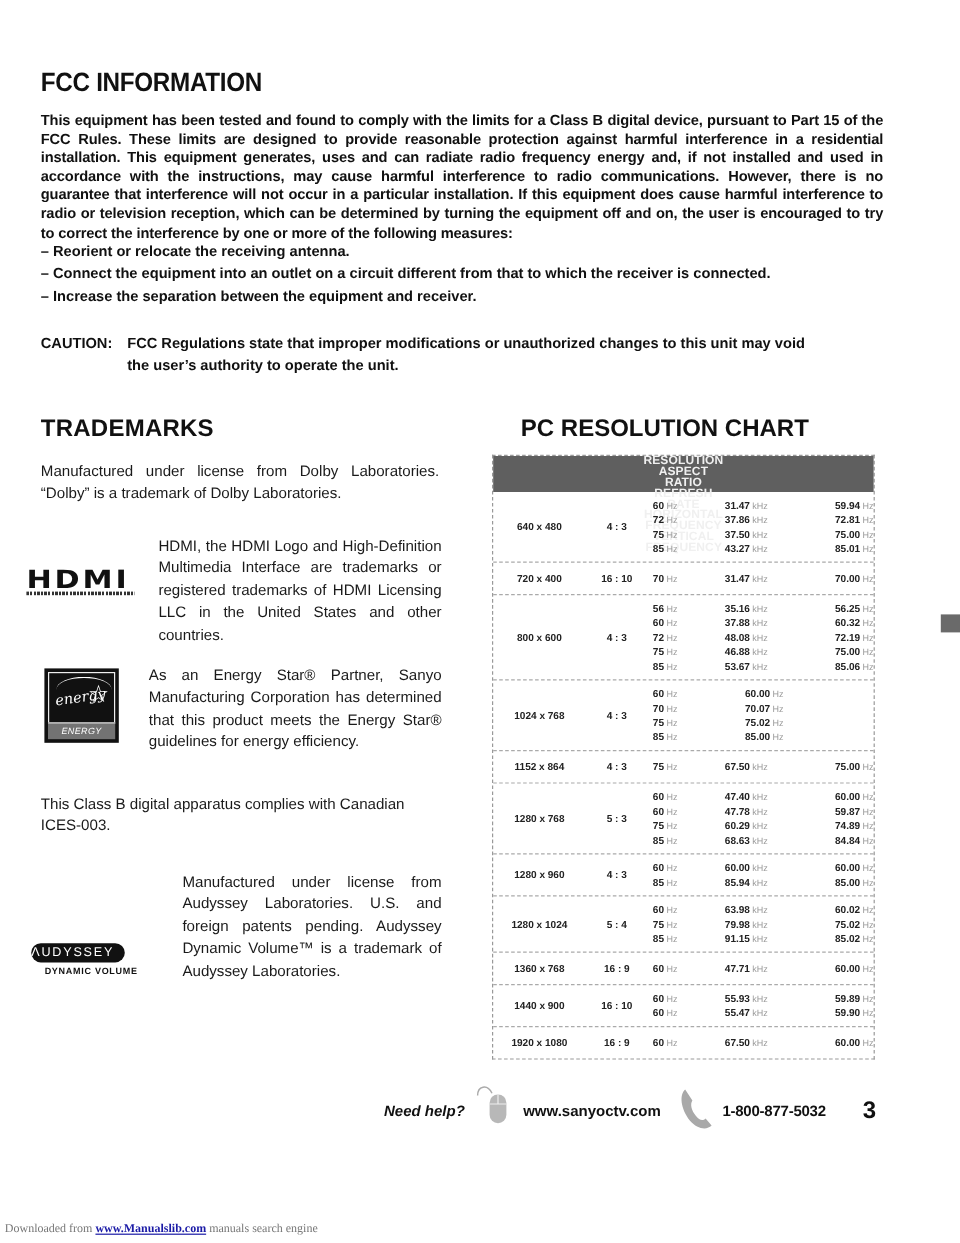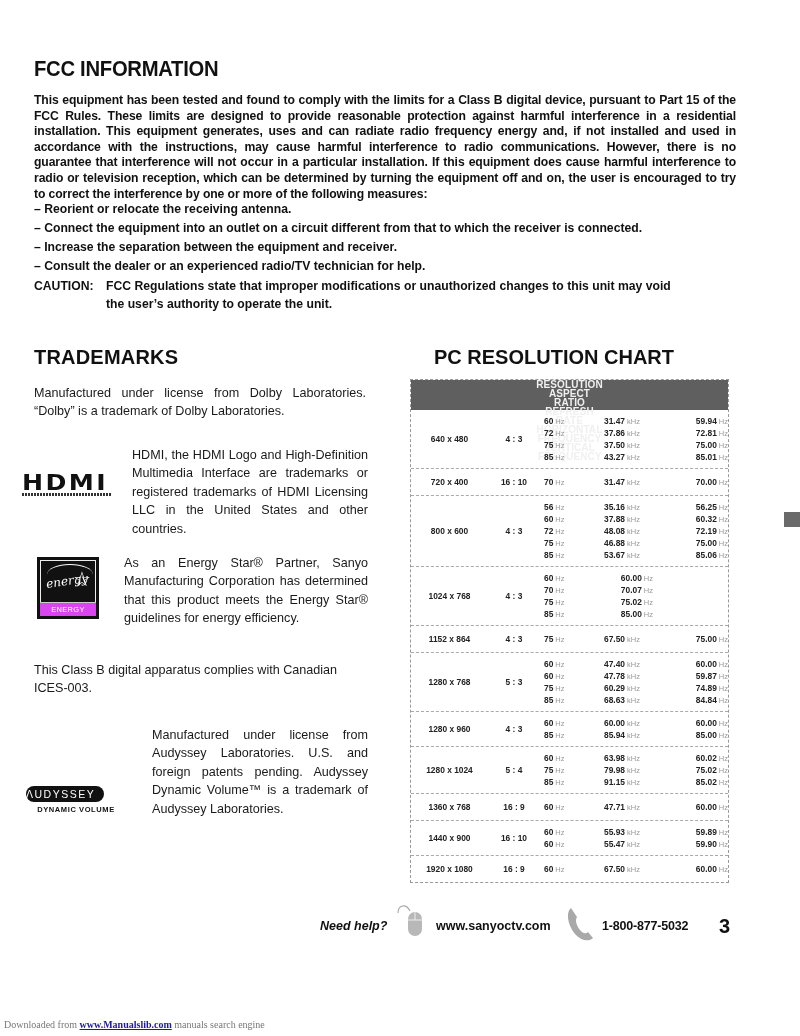--- a/index.html
+++ b/index.html
@@ -27,21 +27,21 @@
 
     .hdmi-logo { left: 22px; top: 474px; width: 98px; height: 24px; }
     .hdmi-word { font-family: "DejaVu Sans", sans-serif; font-weight: bold; font-size: 21px; letter-spacing: 2px; line-height: 18px; transform: scaleX(1.2); transform-origin: left; }
     .hdmi-sub { position: absolute; left: 0; top: 19px; width: 90px; height: 3px; background: repeating-linear-gradient(90deg, #333 0 2px, #fff 2px 3px); }
 
     .energy-logo { left: 37px; top: 557px; width: 62px; height: 62px; background: #111; }
     .energy-top { position: absolute; left: 3px; top: 3px; width: 56px; height: 43px; border: 1px solid #eee; box-sizing: border-box; }
     .energy-script { position: absolute; left: 5px; top: 13px; color: #fff; font-family: "DejaVu Serif", serif; font-style: italic; font-size: 12px; transform: rotate(-8deg); }
     .energy-star { position: absolute; right: 4px; top: 8px; color: #fff; font-size: 20px; line-height: 20px; }
     .energy-arc { position: absolute; left: 6px; top: 3px; width: 46px; height: 20px; border-top: 1px solid #fff; border-radius: 50% 50% 0 0; }
-    .energy-label { position: absolute; left: 3px; bottom: 3px; width: 56px; height: 13px; background: #d946ef; color: #fff; font-size: 7.5px; text-align: center; line-height: 13px; letter-spacing: 0.3px; border-top: 1px solid #ccc; }
+    .energy-label { position: absolute; left: 3px; bottom: 3px; width: 56px; height: 13px; background: #737373; color: #fff; font-size: 7.5px; text-align: center; line-height: 13px; letter-spacing: 0.3px; border-top: 1px solid #ccc; font-style: italic; }
 
     .aud-logo { left: 26px; top: 749px; width: 100px; }
     .aud-pill { width: 78px; height: 16px; background: #111; color: #fff; border-radius: 8px; text-align: left; font-size: 10.5px; line-height: 16px; letter-spacing: 1.5px; margin-top: 37px; }
     .aud-sub { font-size: 7.5px; font-weight: bold; letter-spacing: 0.6px; text-align: center; margin-top: 3px; }
 
     
     .pc-title { left: 434px; top: 346px; font-size: 20px; font-weight: bold; }
     .chart { left: 410px; top: 379px; width: 317px; border: 1px dashed #999; }
     .chart-head { background: #5f5f5f; display: flex; height: 30px; align-items: center; color: #f0f0f0; font-size: 10px; font-weight: bold; text-align: center; line-height: 9px; letter-spacing: 0.1px; flex-direction: column; }
     .c1 { width: 77px; }
@@ -75,21 +75,20 @@
   </style>
 </head>
 <body>
 
 <div class="abs fcc-title">FCC INFORMATION</div>
 <div class="abs fcc-body">This equipment has been tested and found to comply with the limits for a Class B digital device, pursuant to Part 15 of the FCC Rules.  These limits are designed to provide reasonable protection against harmful interference in a residential installation.  This equipment generates, uses and can radiate radio frequency energy and, if not installed and used in accordance with the instructions, may cause harmful interference to radio communications.  However, there is no guarantee that interference will not occur in a particular installation.  If this equipment does cause harmful interference to radio or television reception, which can be determined by turning the equipment off and on, the user is encouraged to try to correct the interference by one or more of the following  measures:</div>
 <div class="abs fcc-bullets">
   <div>– Reorient or relocate the receiving antenna.</div>
   <div>– Connect the equipment into an outlet on a circuit different from that to which the receiver is connected.</div>
   <div>– Increase the separation between the equipment and receiver.</div>
-  <div>– Consult the dealer or an experienced radio/TV technician for help.</div>
 </div>
 <div class="abs caution">
   <div><span class="caution-label">CAUTION:</span><span class="caution-text">FCC Regulations state that improper modifications or unauthorized changes to this unit may void</span></div>
   <div class="caution-line2">the user’s authority to operate the unit.</div>
 </div>
 
 <div class="abs tm-title">TRADEMARKS</div>
 <div class="abs tm-p dolby">Manufactured under license from Dolby Laboratories. “Dolby” is a trademark of Dolby Laboratories.</div>
 
 <div class="abs hdmi-logo">

